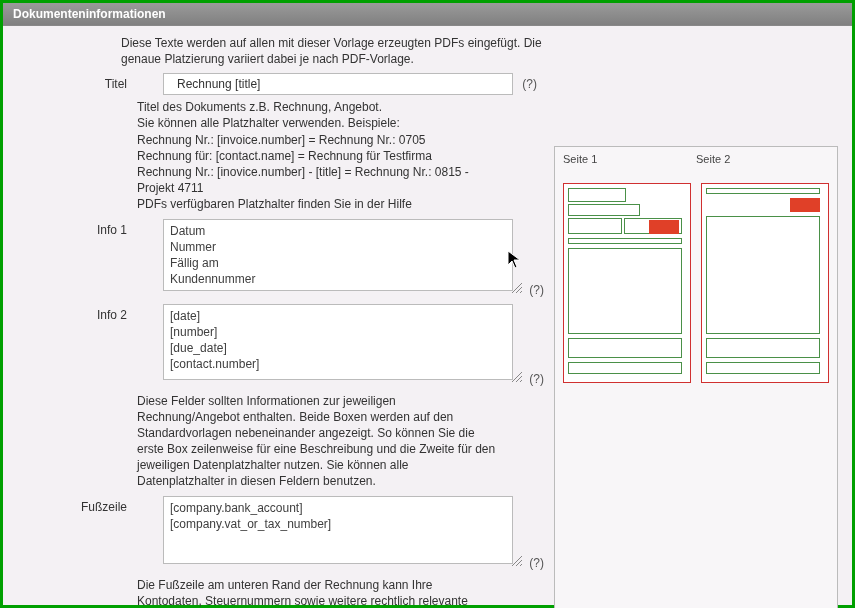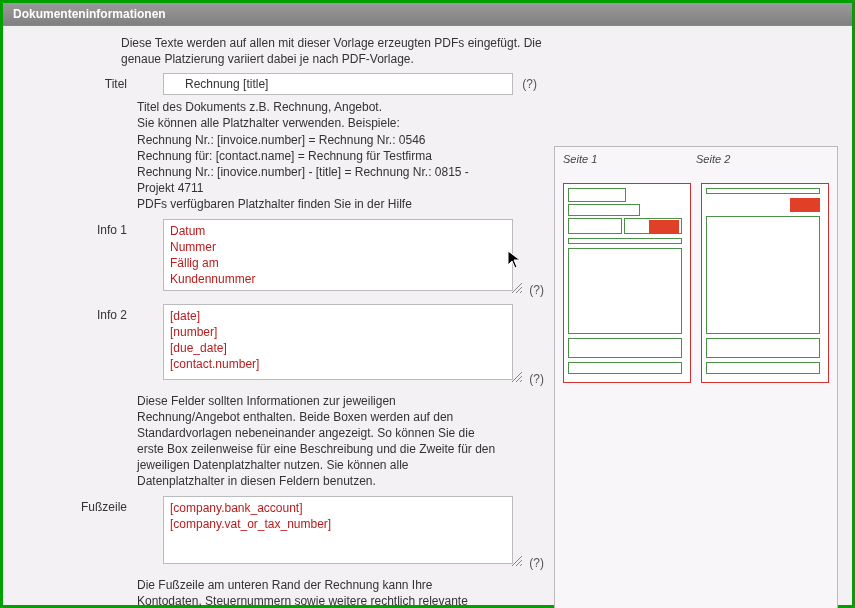--- a/index.html
+++ b/index.html
@@ -56,34 +56,34 @@
     padding-top: 4px;
   }
   .field-wrap {
     flex: 1;
     position: relative;
   }
   .text-input {
     width: 350px;
     border: 1px solid #bbb;
     background: #fff;
-    padding: 3px 21px;
+    padding: 3px 13px;
     font-family: inherit;
     font-size: 12px;
     color: #333;
   }
   .textarea {
     width: 350px;
     height: 72px;
     border: 1px solid #bbb;
     background: #fff;
     padding: 3px 6px;
     font-family: inherit;
     font-size: 12px;
-    color: #b91c1c;
+    color: #404040;
     resize: none;
     line-height: 1.35;
     white-space: pre;
     overflow: hidden;
   }
   .tall { height: 76px; }
   .short { height: 68px; }
   .help-block {
     margin-left: 120px;
     width: 360px;
@@ -117,21 +117,20 @@
     background: #f8f6f8;
     padding: 6px 8px 10px 8px;
     margin-top: 110px;
     position: relative;
   }
   .preview-labels {
     display: flex;
     font-size: 11px;
     margin-bottom: 18px;
     color: #444;
-    font-style: italic;
   }
   .preview-labels > div { flex:1; }
   .pages {
     display: flex;
     gap: 10px;
   }
   .page {
     flex: 1;
     height: 200px;
     border: 1px solid #d03030;
@@ -174,21 +173,21 @@
         <div class="label">Titel</div>
         <div class="field-wrap">
           <input class="text-input" value="Rechnung [title]" style="">
           <span class="inline-q">(?)</span>
         </div>
       </div>
 
       <div class="help-block">
         <div>Titel des Dokuments z.B. Rechnung, Angebot.</div>
         <div>Sie können alle Platzhalter verwenden. Beispiele:</div>
-        <div>Rechnung Nr.: [invoice.number] = Rechnung Nr.: 0546</div>
+        <div>Rechnung Nr.: [invoice.number] = Rechnung Nr.: 0705</div>
         <div>Rechnung für: [contact.name] = Rechnung für Testfirma</div>
         <div>Rechnung Nr.: [inovice.number] - [title] = Rechnung Nr.: 0815 - Projekt 4711</div>
         <div>PDFs verfügbaren Platzhalter finden Sie in der Hilfe</div>
       </div>
 
       <div class="row">
         <div class="label">Info 1</div>
         <div class="field-wrap">
           <textarea class="textarea" style="">Datum
 Nummer

